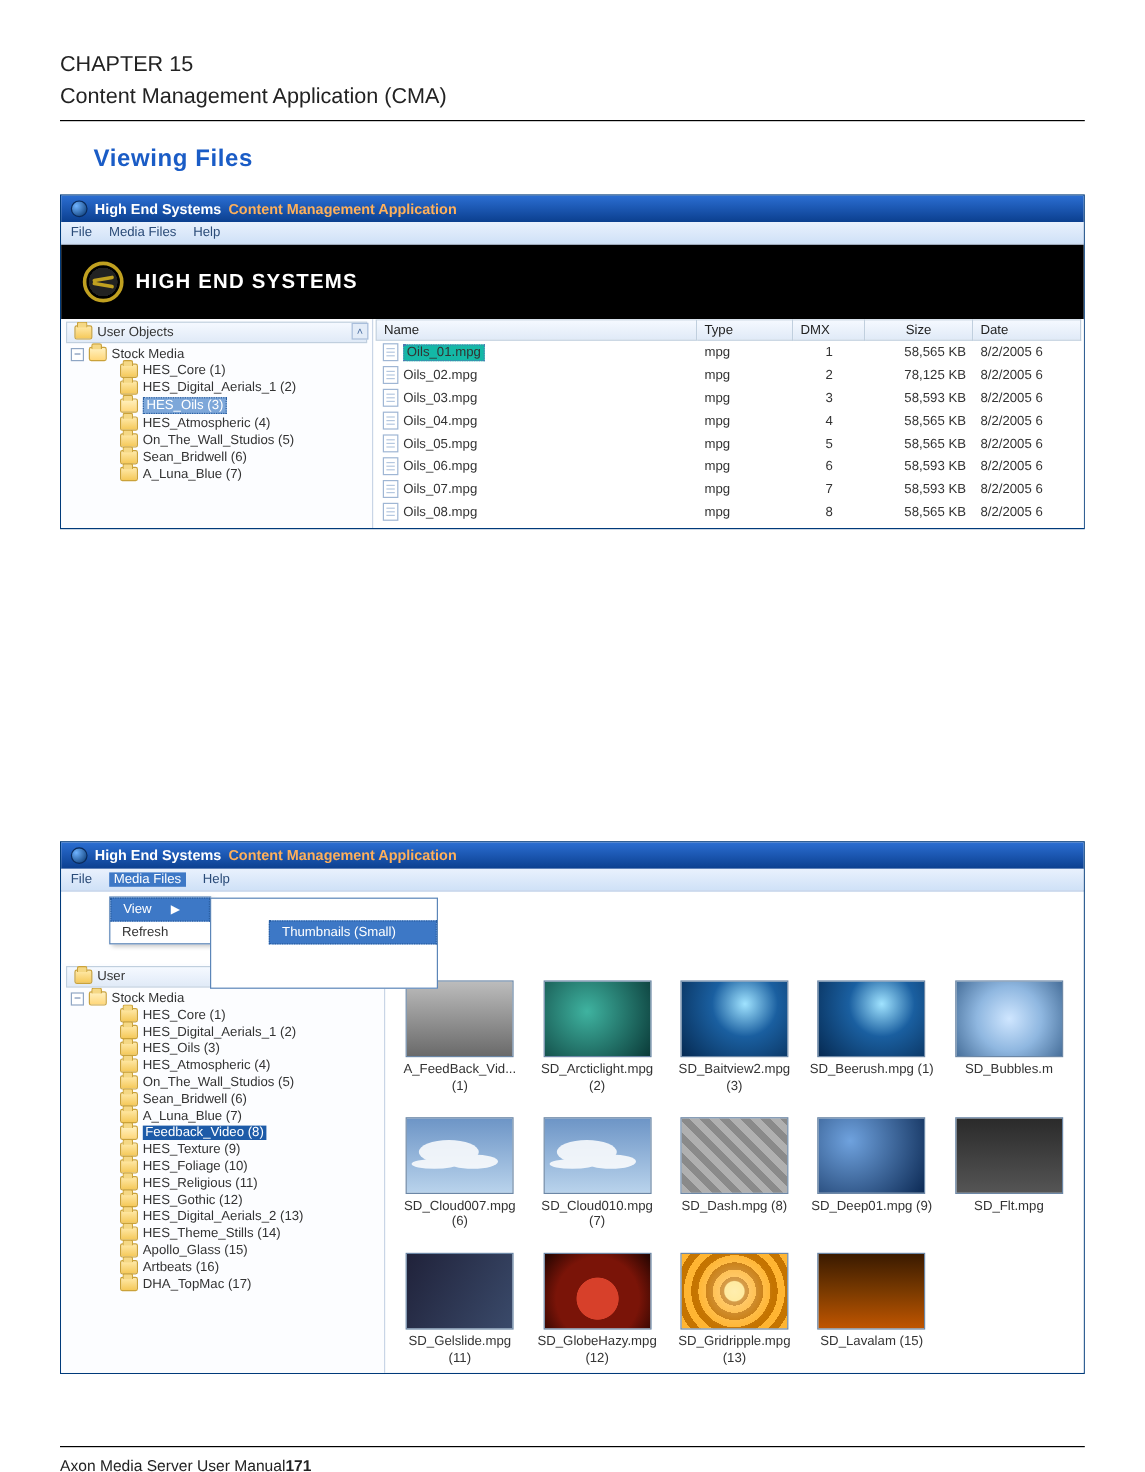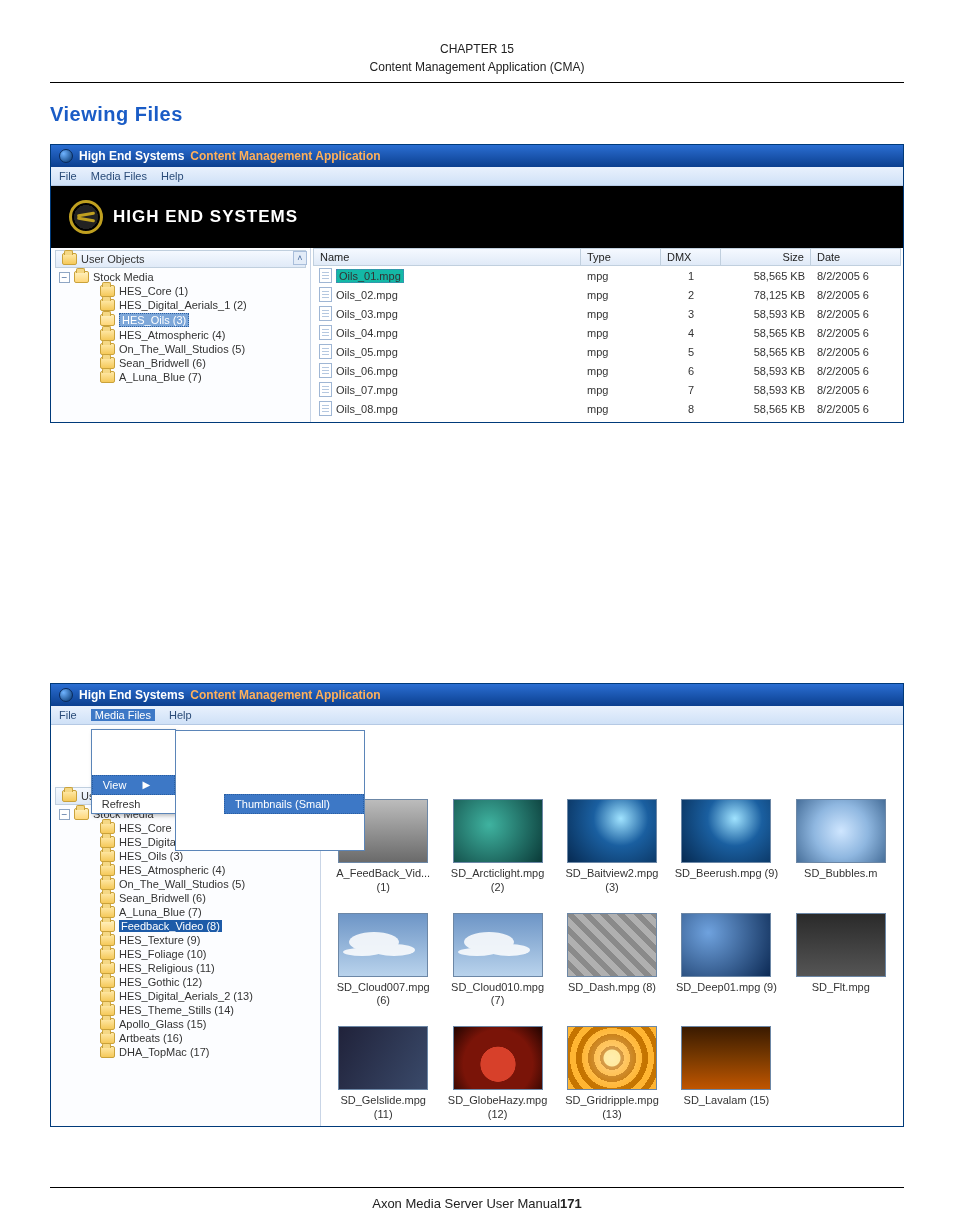--- a/index.html
+++ b/index.html
@@ -1,22 +1,22 @@
 <!DOCTYPE html>
 <html><head>
 <meta charset="utf-8">
 <style>
   * { box-sizing: border-box; margin: 0; padding: 0; }
   body { width: 954px; font-family: Arial, sans-serif; background: #fff; color: #222; }
   .page { padding: 40px 50px 30px 50px; }
-  .chapter-header { text-align: center; font-size: 12px; line-height: 1.5; margin-bottom: 6px; }
+  .chapter-header { text-align: left; font-size: 18px; line-height: 1.5; margin-bottom: 6px; }
   .chapter-header .line1 { }
   .chapter-header .line2 { }
   .hr { border-top: 1px solid #000; margin-bottom: 20px; }
-  .section-title { font-family: "Trebuchet MS", Verdana, sans-serif; color: #1a5cc6; font-weight: bold; font-size: 20px; margin-bottom: 18px; letter-spacing: .5px; }
+  .section-title { font-family: "Trebuchet MS", Verdana, sans-serif; color: #1a5cc6; font-weight: bold; font-size: 20px; margin-bottom: 18px; letter-spacing: .5px; margin-left: 28px; }
 
   
   .app-window { border: 1px solid #003a7a; background: #fff; margin-bottom: 260px; font-size: 11px; }
   .app-window.second { margin-bottom: 60px; }
   .titlebar {
     background: linear-gradient(#2b6ed2, #0b3f8f);
     color: #fff; padding: 4px 8px; font-weight: bold; font-size: 12px;
     display: flex; align-items: center; gap: 6px;
   }
   .titlebar .app-icon { width: 14px; height: 14px; background: radial-gradient(circle at 30% 30%, #6fb3ff, #03326b); border-radius: 50%; border:1px solid #0a2a5a; }
@@ -60,42 +60,42 @@
   .folder-icon.open { background:linear-gradient(#fff1c0,#ffd77a); }
   .sel { background:#7da7d9; color:#fff; padding:0 2px; border:1px dotted #2a5ea0; }
 
   .list-pane { flex:1; padding:0 2px 4px 2px; background:#fff; overflow:hidden; font-size:11px; }
   .list-header-row { display:flex; }
   .col { border:1px solid #c0cfde; border-left:none; padding:2px 6px; background:linear-gradient(#f5f9ff,#e0eaf7); }
   .col:first-child { border-left:1px solid #c0cfde; }
   .col.name { flex:1 1 200px; }
   .col.type { width:80px; }
   .col.dmx  { width:60px; text-align:left; }
-  .col.size { width:90px; text-align:right; }
+  .col.size { width:90px; text-align:center; }
   .col.date { width:90px; }
   .file-row { display:flex; align-items:center; padding:1px 0; color:#333; }
   .file-row > div { padding:1px 6px; }
   .file-row .fname { flex:1 1 200px; display:flex; align-items:center; gap:4px; }
   .file-icon { width:13px; height:15px; border:1px solid #9fb6d4; background:#fff; position:relative; }
   .file-icon::before { content:""; position:absolute; left:2px; right:2px; top:3px; height:1px; background:#b5c8e0; box-shadow:0 3px 0 #b5c8e0, 0 6px 0 #b5c8e0; }
   .file-row .ftype { width:80px; }
   .file-row .fdmx  { width:60px; text-align:center; }
   .file-row .fsize { width:90px; text-align:right; }
   .file-row .fdate { width:90px; }
   .file-row.sel-row .fname span.label { background:#14b8a6; border:1px dotted #4f7bb3; padding:0 2px; }
 
   
   .menu-pop { position:relative; }
   .menubar .outer-pop {
     position:absolute; left:0; top:20px; z-index:5;
     border:1px solid #5b85b8; background:#fff; font-size:11px; color:#333;
     box-shadow:2px 2px 4px rgba(0,0,0,.25);
   }
   .outer-pop .item { padding:3px 24px 3px 10px; display:flex; justify-content:space-between; gap:16px; white-space:nowrap; }
-  .outer-pop .item.sel { background:#3d78c6; color:#fff;margin-top:45px; }
+  .outer-pop .item.sel { background:#3d78c6; color:#fff; }
   .outer-pop .sub { position:absolute; left:100%; top:0; border:1px solid #5b85b8; background:#fff;padding-left:48px; }
   .outer-pop .sub .item.sel { background:#3d78c6; color:#fff; }
   .arrow-r { font-size:10px; }
 
   
   .thumb-pane { flex:1; padding:14px 10px 4px 10px; font-size:11px; color:#333; }
   .thumb-grid { display:grid; grid-template-columns: repeat(5, 1fr); gap:18px 10px; }
   .thumb { text-align:center; }
   .thumb .img {
     width:90px; height:64px; margin:0 auto 4px auto; border:1px solid #6c87a6;
@@ -114,21 +114,21 @@
   .thumb .img.globe  { background: radial-gradient(circle at 50% 60%, #d7402a 0 30%, #7a1408 31% 60%, #200400 100%); }
   .thumb .img.ripple { background: radial-gradient(circle at 50% 50%, #ffe278 0 8px, transparent 9px), repeating-radial-gradient(circle at 50% 50%, #ffb532 0 6px, #c57400 6px 12px); }
   .thumb .img.ripple::after { content:""; position:absolute; inset:0; background: radial-gradient(circle at 50% 50%, rgba(255,255,255,.4), transparent 60%); }
   .thumb .img.kaleib { background: #000; }
   .thumb .img.kaleib::before { content:""; position:absolute; left:50%; top:50%; width:52px; height:52px; transform:translate(-50%,-50%) rotate(45deg); background: conic-gradient(#ff7a1a, #ffe23a, #2ab0ff, #ff0057, #ff7a1a); clip-path: polygon(50% 0, 100% 50%, 50% 100%, 0 50%); opacity:.85; }
   .thumb .img.lava   { background: linear-gradient(#3a1a00, #7a3a00, #c05500); }
 
   .thumb .cap { font-size:11px; line-height:1.25; }
   .feedback-sel { background:#1d5ba8; color:#fff; padding:0 2px; }
 
-  .page-footer { border-top:1px solid #000; margin-top:20px; padding-top:8px; display:flex; justify-content:center; font-size:13px; }
+  .page-footer { border-top:1px solid #000; margin-top:20px; padding-top:8px; display:flex; justify-content:flex-start; font-size:13px; }
 </style>
 </head>
 <body>
 
 <div class="page">
 
   <div class="chapter-header">
     <div class="line1">CHAPTER 15</div>
     <div class="line2">Content Management Application (CMA)</div>
   </div>
@@ -503,21 +503,21 @@
             <div class="thumb">
               <div class="img teal"></div>
               <div class="cap">SD_Arcticlight.mpg (2)</div>
             </div>
             <div class="thumb">
               <div class="img blue"></div>
               <div class="cap">SD_Baitview2.mpg (3)</div>
             </div>
             <div class="thumb">
               <div class="img blue"></div>
-              <div class="cap">SD_Beerush.mpg (9)</div>
+              <div class="cap">SD_Beerush.mpg (1)</div>
             </div>
             <div class="thumb">
               <div class="img softblue"></div>
               <div class="cap">SD_Bubbles.m</div>
             </div>
             <div class="thumb">
               <div class="img clouds"></div>
               <div class="cap">SD_Cloud007.mpg (6)</div>
             </div>
             <div class="thumb">

